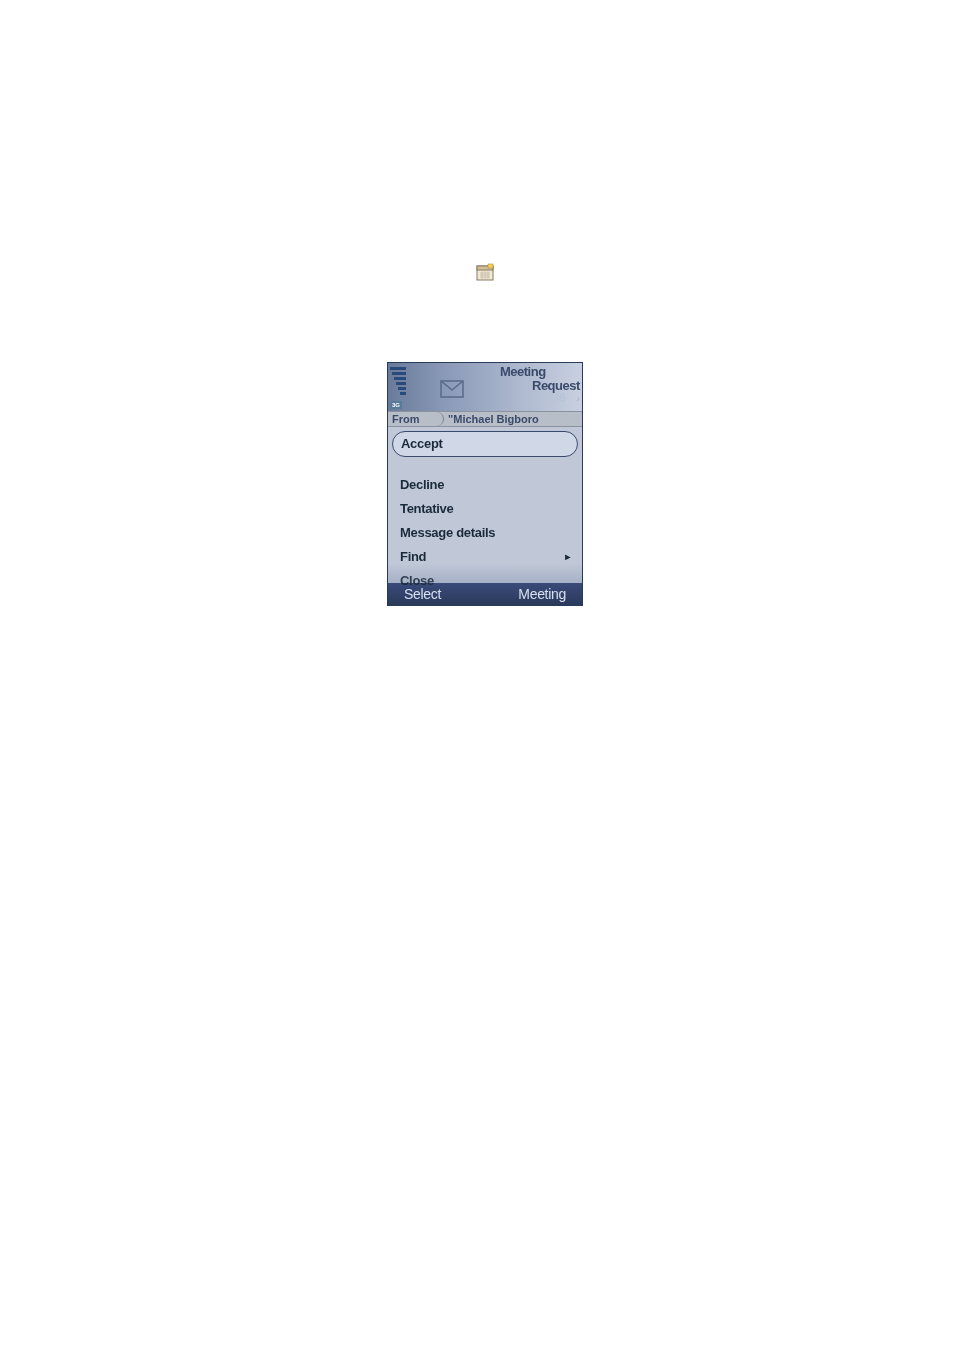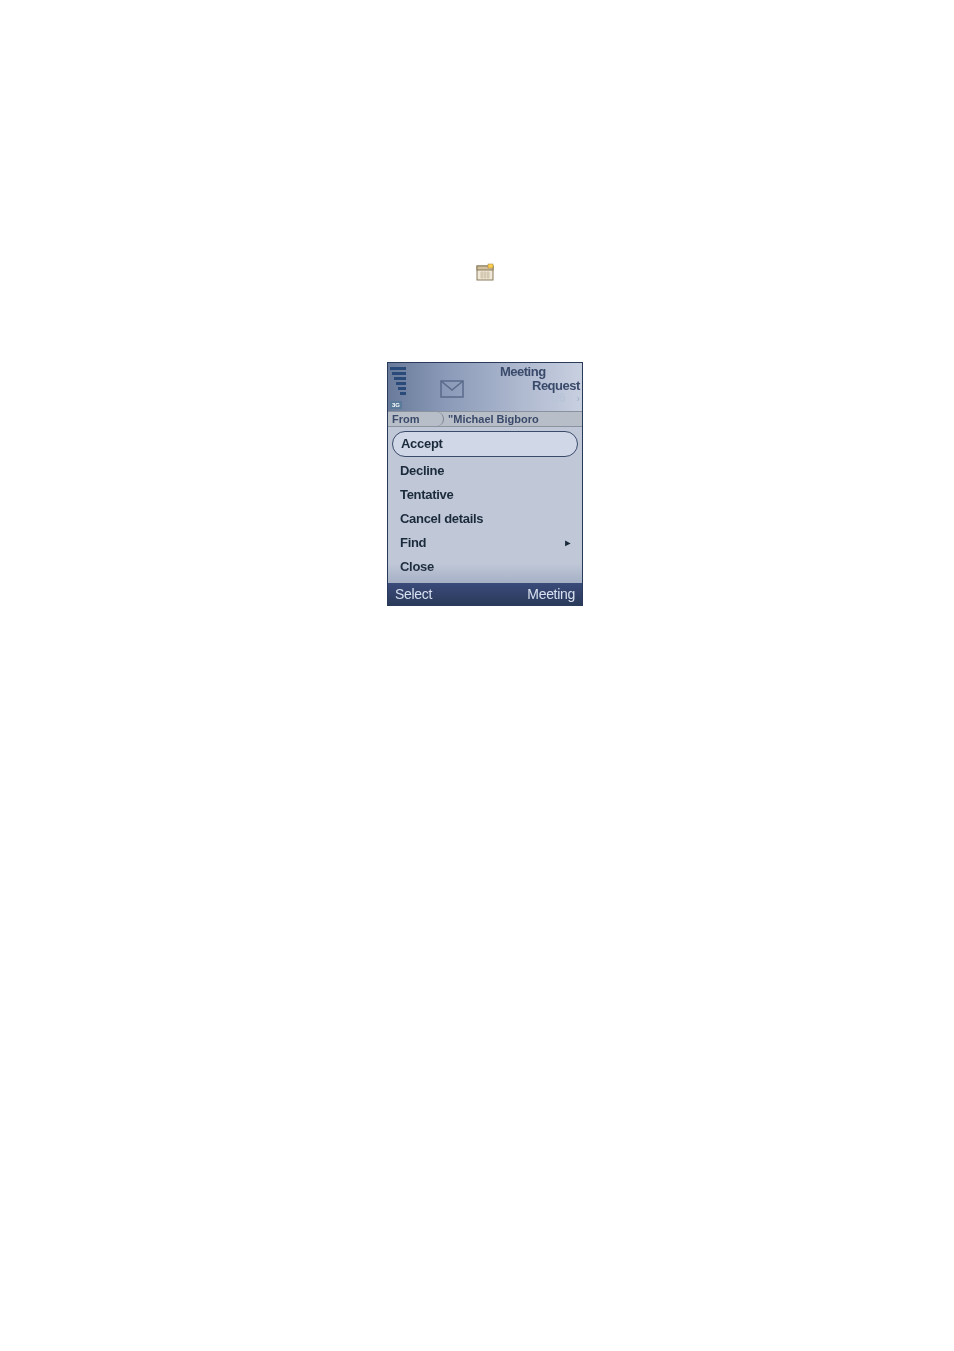--- a/index.html
+++ b/index.html
@@ -153,21 +153,21 @@
       color: #1a2a3a;
       padding: 2px 8px;
       line-height: 20px;
       position: relative;
       letter-spacing: -0.3px;
     }
     .menu-item.selected {
       border: 1px solid #3a4a6a;
       background: #d0d8e8;
       border-radius: 13px;
-      margin-bottom: 2px;
+      margin-bottom: 16px;
     }
     .submenu-arrow {
       position: absolute;
       right: 8px;
       top: 50%;
       transform: translateY(-50%);
       font-size: 10px;
       color: #1a2a3a;
     }
     .wave-overlay {
@@ -179,21 +179,21 @@
       background: linear-gradient(to bottom, transparent 0%, #6a7a9a 100%);
       opacity: 0.3;
       pointer-events: none;
     }
     .softkey-bar {
       height: 22px;
       background: linear-gradient(to bottom, #3a4a7a 0%, #2a3a5a 100%);
       display: flex;
       justify-content: space-between;
       align-items: center;
-      padding: 0 7px;
+      padding: 0 16px;
       color: #d8e0f0;
       font-size: 14px;
       font-weight: normal;
       letter-spacing: -0.3px;
     }
   </style>
 </head>
 <body>
 
 <div class="calendar-icon">
@@ -244,21 +244,21 @@
     <div class="menu-item selected">
       <span>Accept</span>
     </div>
     <div class="menu-item">
       <span>Decline</span>
     </div>
     <div class="menu-item">
       <span>Tentative</span>
     </div>
     <div class="menu-item">
-      <span>Cancel details</span>
+      <span>Message details</span>
     </div>
     <div class="menu-item">
       <span>Find</span>
       <span class="submenu-arrow">▸</span>
     </div>
     <div class="menu-item">
       <span>Close</span>
     </div>
     <div class="wave-overlay"></div>
   </div>

